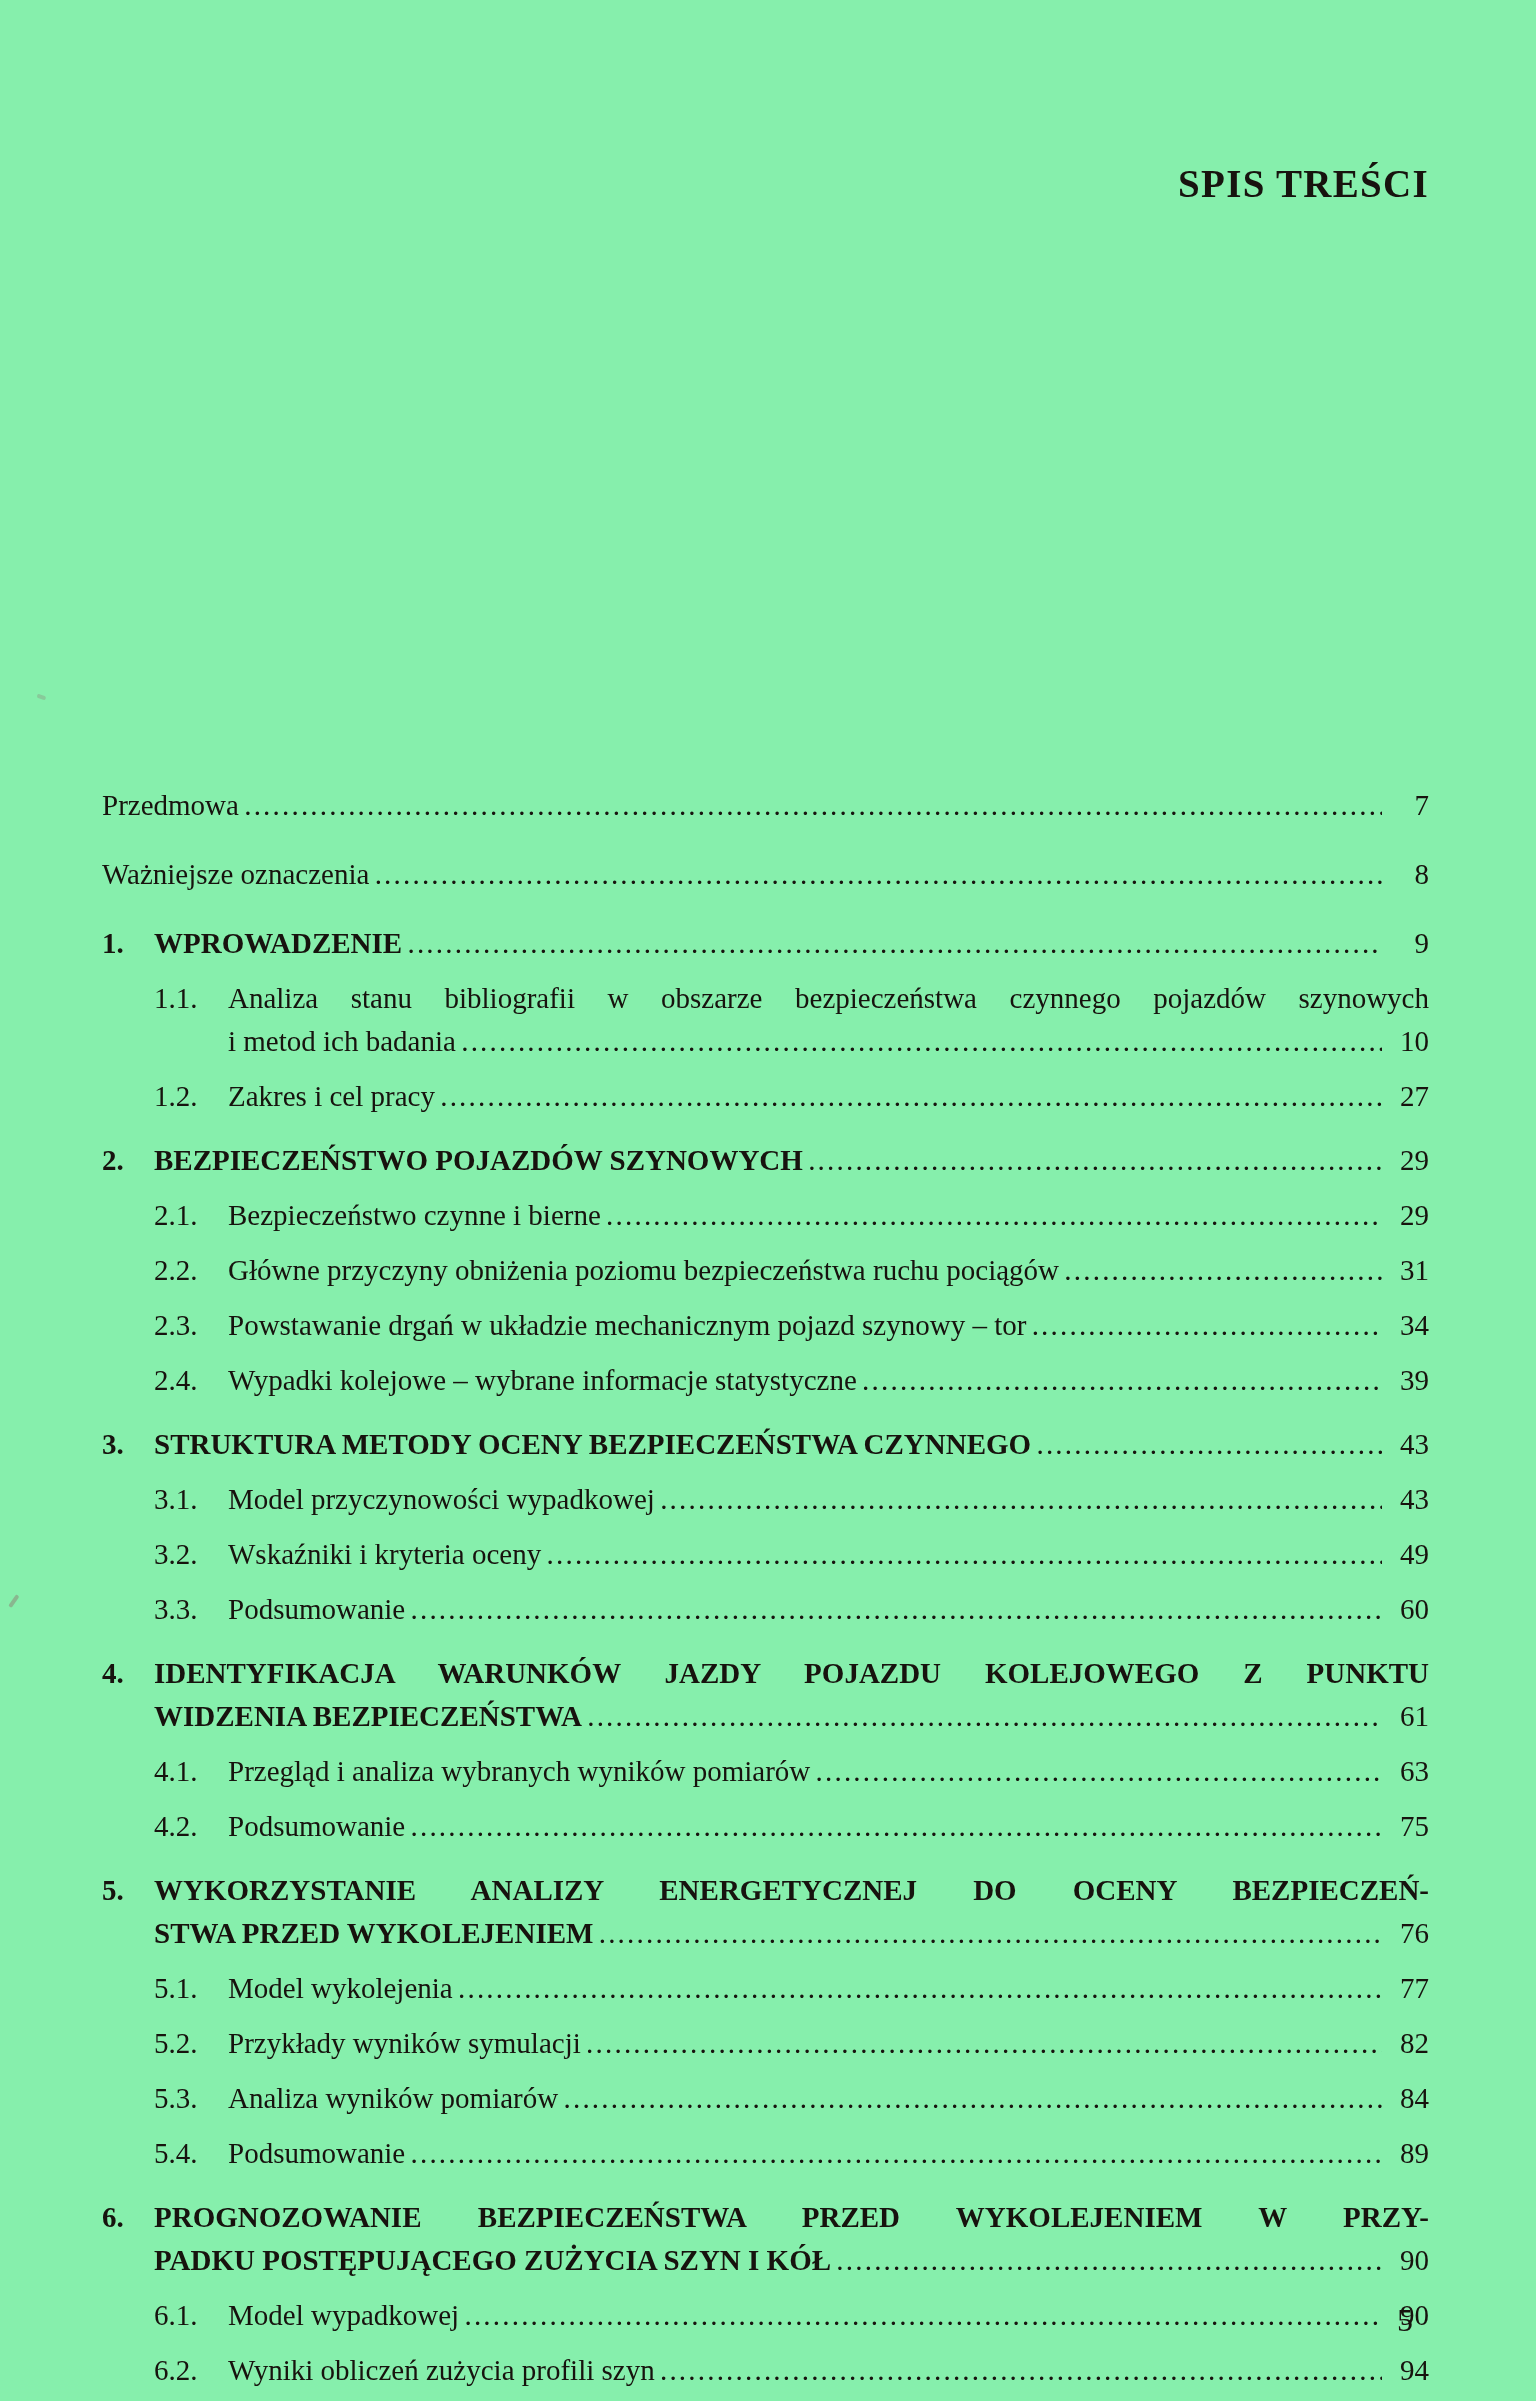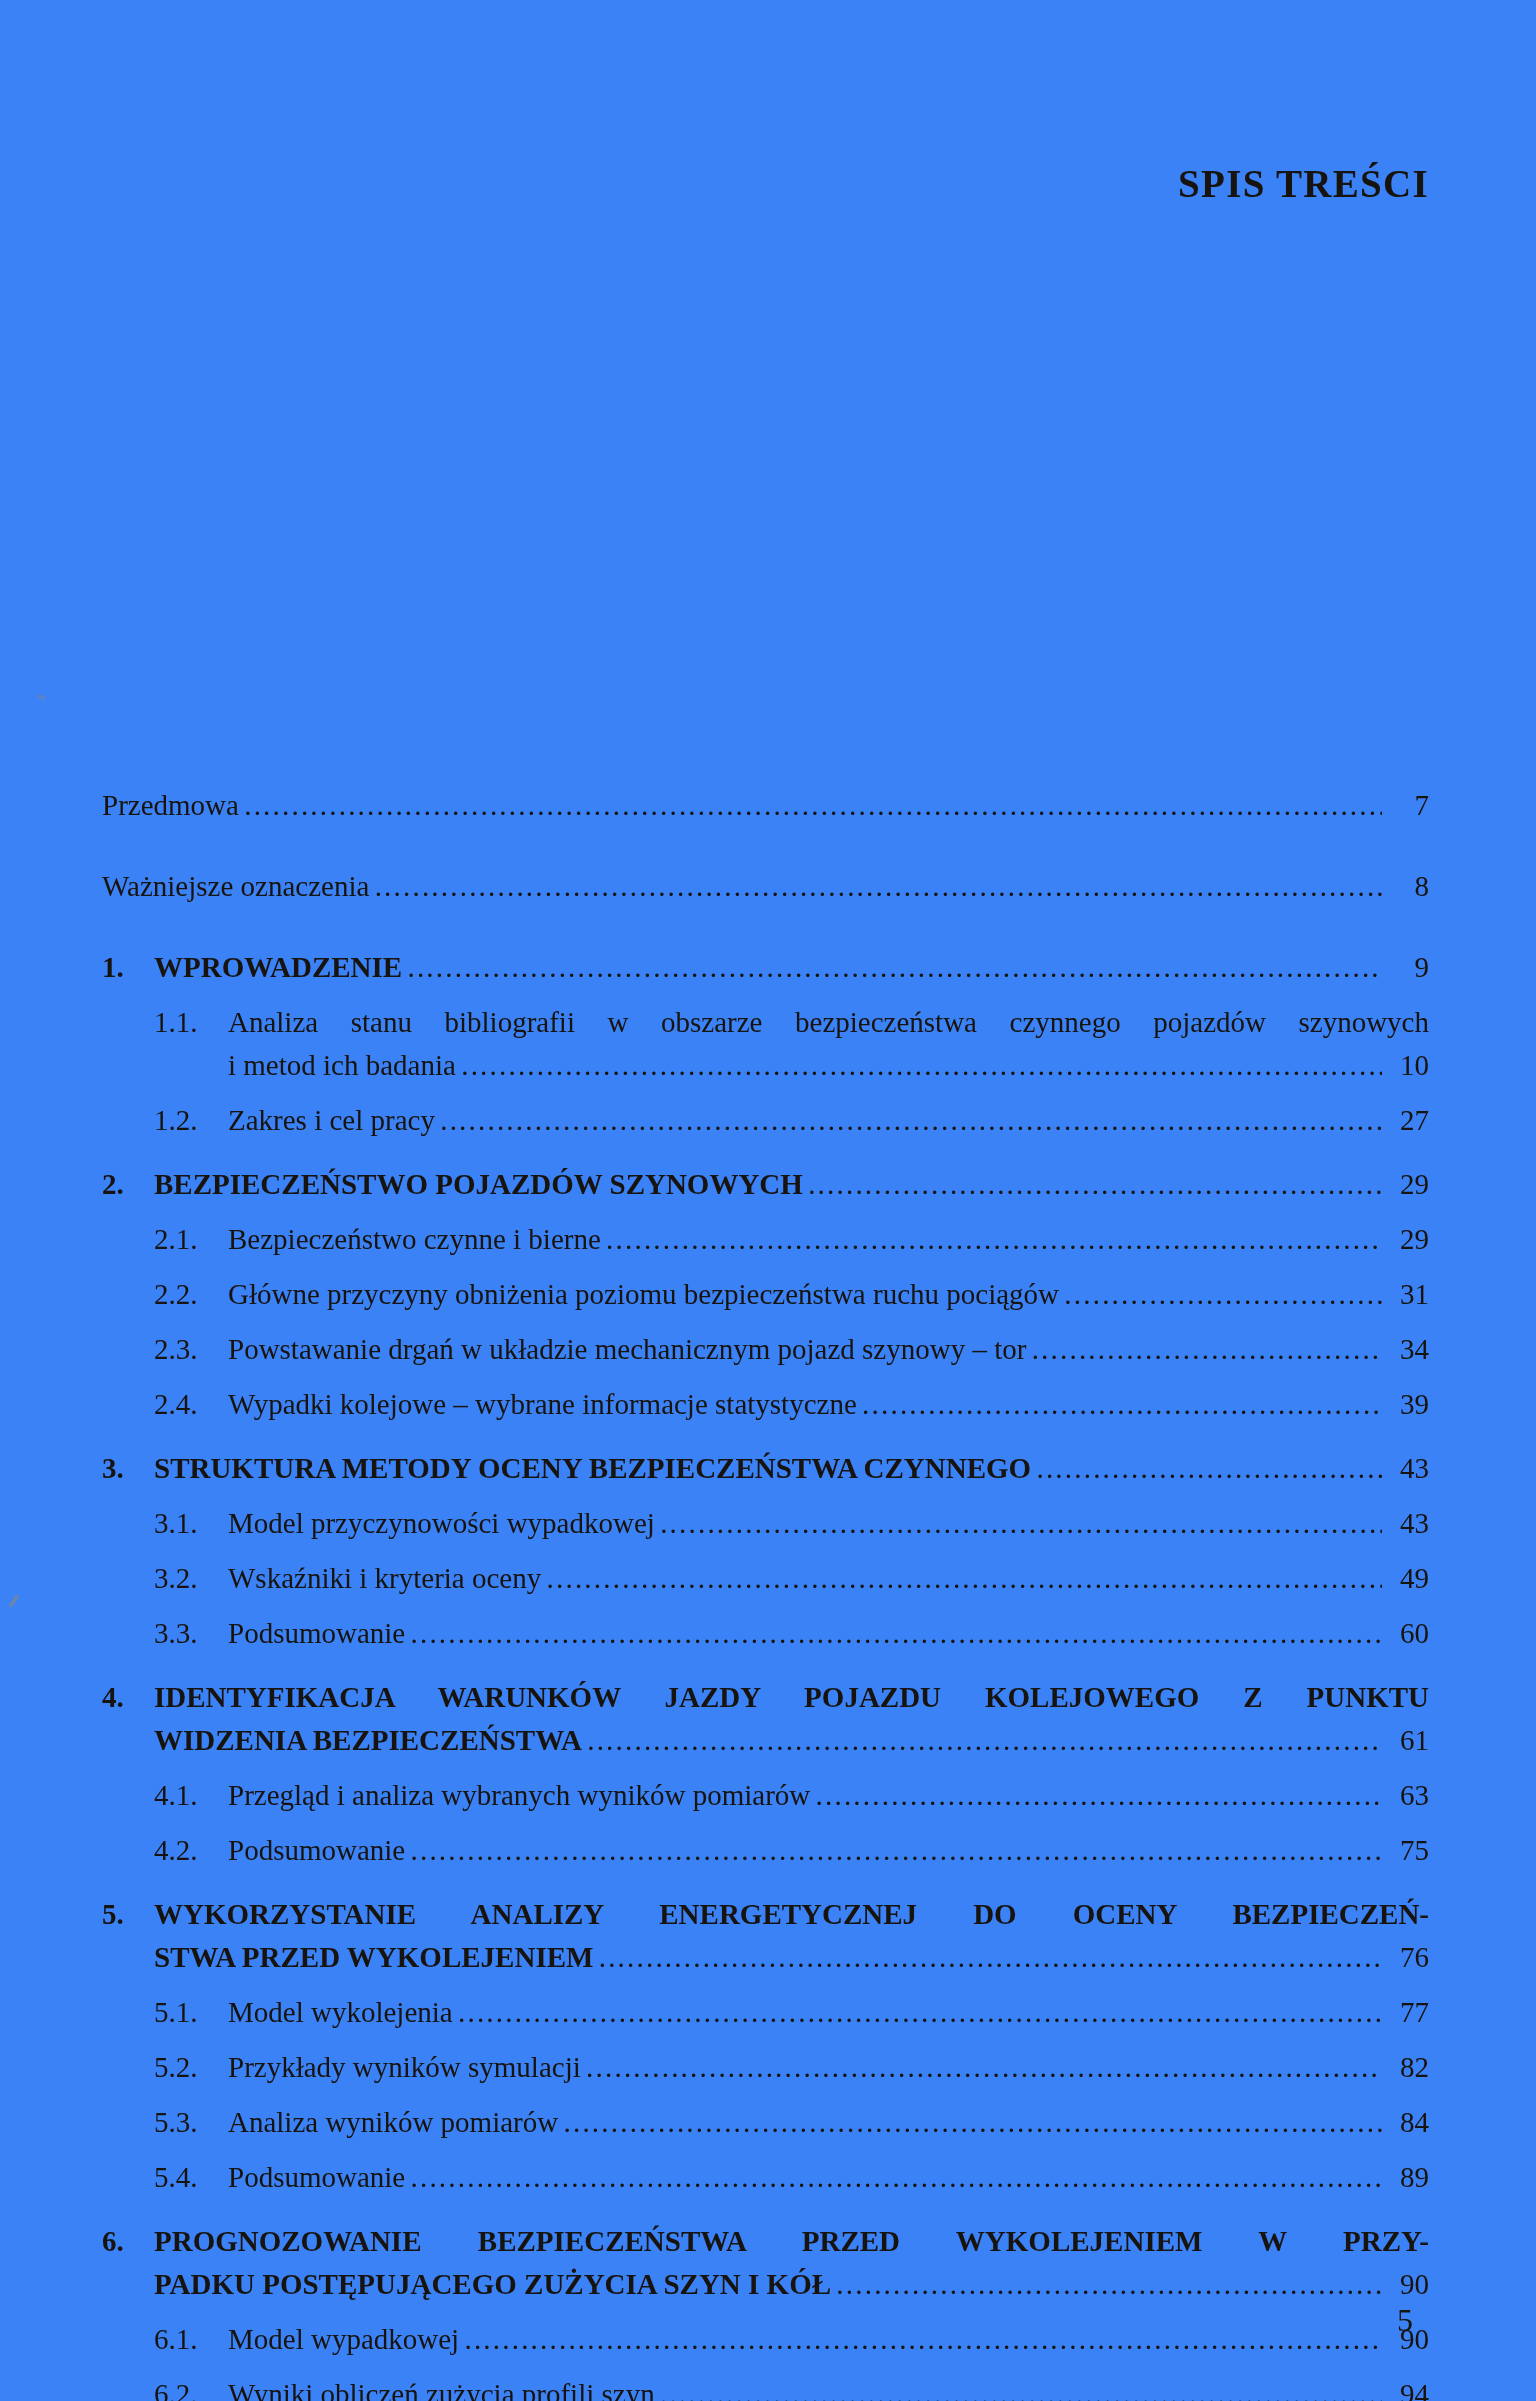--- a/index.html
+++ b/index.html
@@ -4,21 +4,21 @@
 <style>
   * { box-sizing: border-box; }
   html, body { margin: 0; padding: 0; }
   body { background: #d8d6d0; }
 
   .page {
     position: relative;
     width: 1536px;
     height: 2401px;
     margin: 0 auto;
-    background: #3b82f6;
+    background: #86efac;
     font-family: "Liberation Serif", serif;
     color: #17130e;
     overflow: hidden;
   }
 
   .title {
     position: absolute;
     top: 161px;
     right: 107px;
     margin: 0;
@@ -31,21 +31,21 @@
     position: absolute;
     left: 102px;
     right: 107px;
     top: 784px;
     font-size: 29px;
     line-height: 43px;
   }
 
   .entry { display: flex; align-items: flex-start; }
   .entry.gap { margin-top: 21px; }
-  .entry.gap-lg { margin-top: 38px; }
+  .entry.gap-lg { margin-top: 26px; }
   .entry.sub { padding-left: 52px; margin-top: 12px; }
   .entry .num { flex: 0 0 auto; }
   .entry.top .num { width: 52px; }
   .entry.sub .num { width: 74px; }
   .entry .body { flex: 1 1 auto; min-width: 0; }
 
   .entry.bold .num,
   .entry.bold .txt,
   .entry.bold .fill { font-weight: 700; }
 

